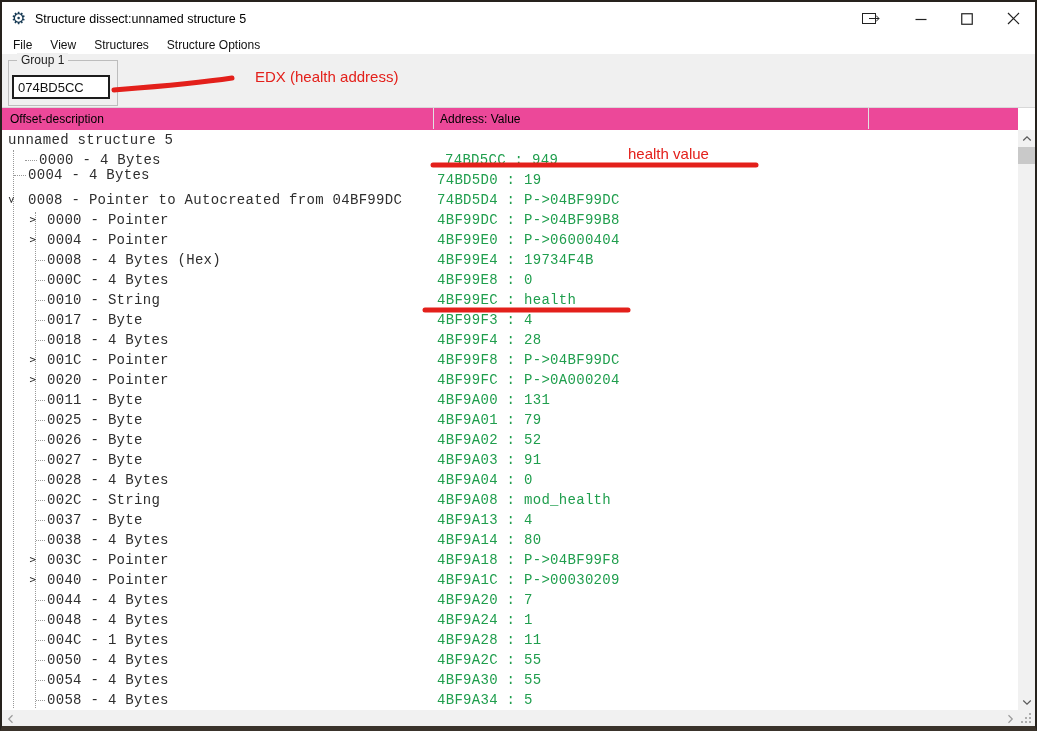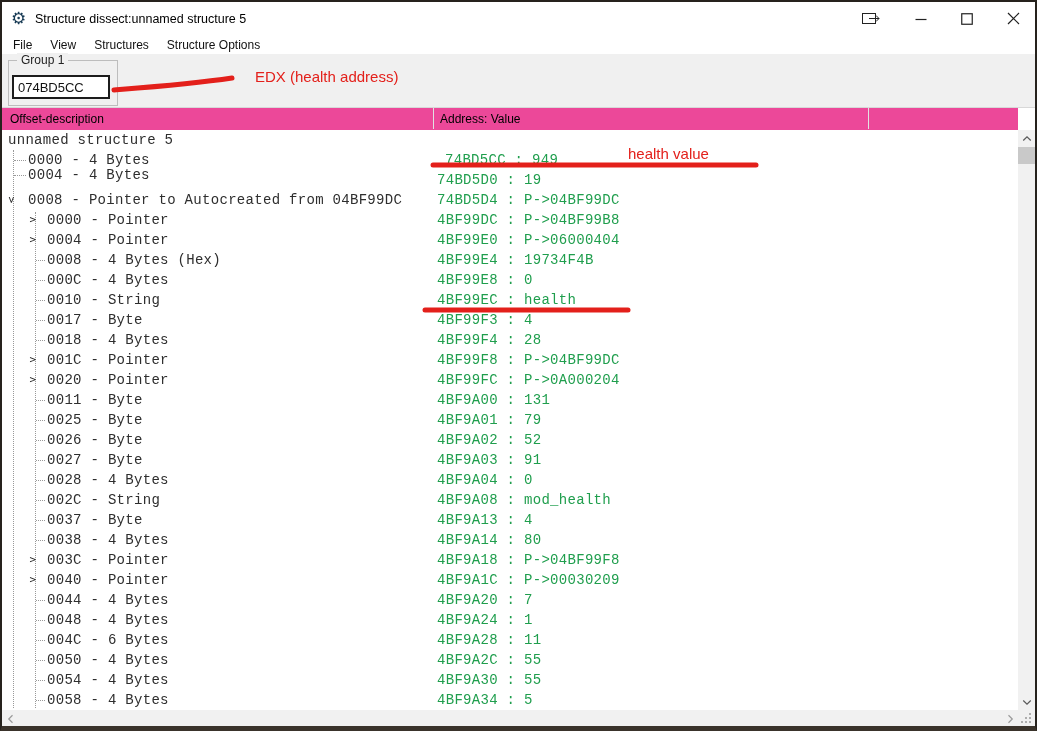--- a/index.html
+++ b/index.html
@@ -111,21 +111,21 @@
     <span class="h2">Address: Value</span>
     <span class="hsep s1"></span>
     <span class="hsep s2"></span>
   </div>
 
   <div class="vline" style="left:13px;top:150px;height:558px;"></div>
   <div class="vline" style="left:35px;top:212px;height:496px;"></div>
 
   <div id="tree-rows">
       <div class="trow mono" style="top: 130px; left: 0px; width: 430px;"><span class="lbl" style="left: 8px;">unnamed structure 5</span></div>
-      <div class="trow mono" style="top: 150px; left: 0px; width: 430px;"><span class="stubline" style="left: 14px; width: 12px;"></span><span class="lbl" style="left: 28px;">0000 - 4 Bytes</span></div>
+      <div class="trow mono" style="top: 150px; left: 11px; width: 430px;"><span class="stubline" style="left: 14px; width: 12px;"></span><span class="lbl" style="left: 28px;">0000 - 4 Bytes</span></div>
       <div class="trow mono" style="top: 165px; left: 0px; width: 430px; padding-left: 13px;"><span class="stubline" style="left: 14px; width: 12px;"></span><span class="lbl" style="left: 28px;">0004 - 4 Bytes</span></div>
       <div class="trow mono" style="top: 190px; left: 0px; width: 430px;"><span class="chev down" style="left: 5px;">&gt;</span><span class="lbl" style="left: 28px;">0008 - Pointer to Autocreated from 04BF99DC</span></div>
       <div class="trow mono" style="top: 210px; left: 0px; width: 430px;"><span class="chev" style="left: 27px;">&gt;</span><span class="lbl" style="left: 47px;">0000 - Pointer</span></div>
       <div class="trow mono" style="top: 230px; left: 0px; width: 430px;"><span class="chev" style="left: 27px;">&gt;</span><span class="lbl" style="left: 47px;">0004 - Pointer</span></div>
       <div class="trow mono" style="top: 250px; left: 0px; width: 430px;"><span class="stubline" style="left: 36px; width: 9px;"></span><span class="lbl" style="left: 47px;">0008 - 4 Bytes (Hex)</span></div>
       <div class="trow mono" style="top: 270px; left: 0px; width: 430px;"><span class="stubline" style="left: 36px; width: 9px;"></span><span class="lbl" style="left: 47px;">000C - 4 Bytes</span></div>
       <div class="trow mono" style="top: 290px; left: 0px; width: 430px;"><span class="stubline" style="left: 36px; width: 9px;"></span><span class="lbl" style="left: 47px;">0010 - String</span></div>
       <div class="trow mono" style="top: 310px; left: 0px; width: 430px;"><span class="stubline" style="left: 36px; width: 9px;"></span><span class="lbl" style="left: 47px;">0017 - Byte</span></div>
       <div class="trow mono" style="top: 330px; left: 0px; width: 430px;"><span class="stubline" style="left: 36px; width: 9px;"></span><span class="lbl" style="left: 47px;">0018 - 4 Bytes</span></div>
       <div class="trow mono" style="top: 350px; left: 0px; width: 430px;"><span class="chev" style="left: 27px;">&gt;</span><span class="lbl" style="left: 47px;">001C - Pointer</span></div>
@@ -135,21 +135,21 @@
       <div class="trow mono" style="top: 430px; left: 0px; width: 430px;"><span class="stubline" style="left: 36px; width: 9px;"></span><span class="lbl" style="left: 47px;">0026 - Byte</span></div>
       <div class="trow mono" style="top: 450px; left: 0px; width: 430px;"><span class="stubline" style="left: 36px; width: 9px;"></span><span class="lbl" style="left: 47px;">0027 - Byte</span></div>
       <div class="trow mono" style="top: 470px; left: 0px; width: 430px;"><span class="stubline" style="left: 36px; width: 9px;"></span><span class="lbl" style="left: 47px;">0028 - 4 Bytes</span></div>
       <div class="trow mono" style="top: 490px; left: 0px; width: 430px;"><span class="stubline" style="left: 36px; width: 9px;"></span><span class="lbl" style="left: 47px;">002C - String</span></div>
       <div class="trow mono" style="top: 510px; left: 0px; width: 430px;"><span class="stubline" style="left: 36px; width: 9px;"></span><span class="lbl" style="left: 47px;">0037 - Byte</span></div>
       <div class="trow mono" style="top: 530px; left: 0px; width: 430px;"><span class="stubline" style="left: 36px; width: 9px;"></span><span class="lbl" style="left: 47px;">0038 - 4 Bytes</span></div>
       <div class="trow mono" style="top: 550px; left: 0px; width: 430px;"><span class="chev" style="left: 27px;">&gt;</span><span class="lbl" style="left: 47px;">003C - Pointer</span></div>
       <div class="trow mono" style="top: 570px; left: 0px; width: 430px;"><span class="chev" style="left: 27px;">&gt;</span><span class="lbl" style="left: 47px;">0040 - Pointer</span></div>
       <div class="trow mono" style="top: 590px; left: 0px; width: 430px;"><span class="stubline" style="left: 36px; width: 9px;"></span><span class="lbl" style="left: 47px;">0044 - 4 Bytes</span></div>
       <div class="trow mono" style="top: 610px; left: 0px; width: 430px;"><span class="stubline" style="left: 36px; width: 9px;"></span><span class="lbl" style="left: 47px;">0048 - 4 Bytes</span></div>
-      <div class="trow mono" style="top: 630px; left: 0px; width: 430px;"><span class="stubline" style="left: 36px; width: 9px;"></span><span class="lbl" style="left: 47px;">004C - 6 Bytes</span></div>
+      <div class="trow mono" style="top: 630px; left: 0px; width: 430px;"><span class="stubline" style="left: 36px; width: 9px;"></span><span class="lbl" style="left: 47px;">004C - 1 Bytes</span></div>
       <div class="trow mono" style="top: 650px; left: 0px; width: 430px;"><span class="stubline" style="left: 36px; width: 9px;"></span><span class="lbl" style="left: 47px;">0050 - 4 Bytes</span></div>
       <div class="trow mono" style="top: 670px; left: 0px; width: 430px;"><span class="stubline" style="left: 36px; width: 9px;"></span><span class="lbl" style="left: 47px;">0054 - 4 Bytes</span></div>
       <div class="trow mono" style="top: 690px; left: 0px; width: 430px;"><span class="stubline" style="left: 36px; width: 9px;"></span><span class="lbl" style="left: 47px;">0058 - 4 Bytes</span></div>
     </div>
   <div id="value-rows">
       <div class="vrow mono u" style="top: 150px; margin-left: 8px;">74BD5CC : 949</div>
       <div class="vrow mono" style="top: 170px;">74BD5D0 : 19</div>
       <div class="vrow mono" style="top: 190px;">74BD5D4 : P-&gt;04BF99DC</div>
       <div class="vrow mono" style="top: 210px;">4BF99DC : P-&gt;04BF99B8</div>
       <div class="vrow mono" style="top: 230px;">4BF99E0 : P-&gt;06000404</div>

